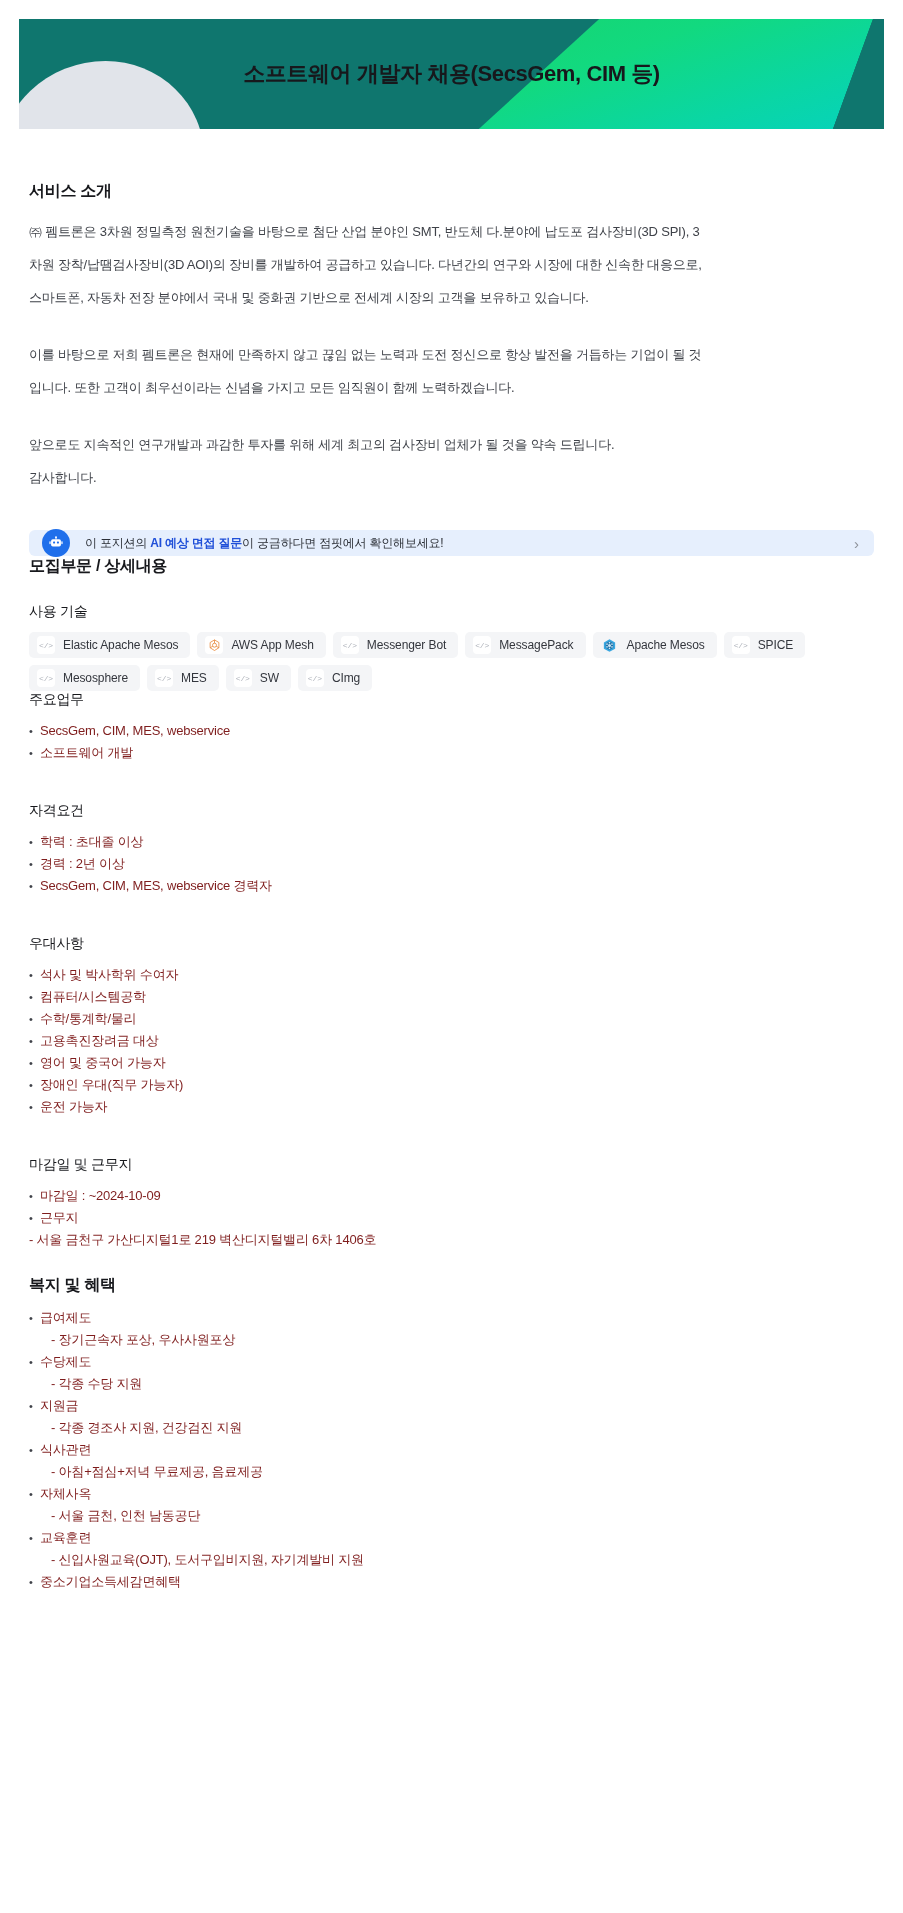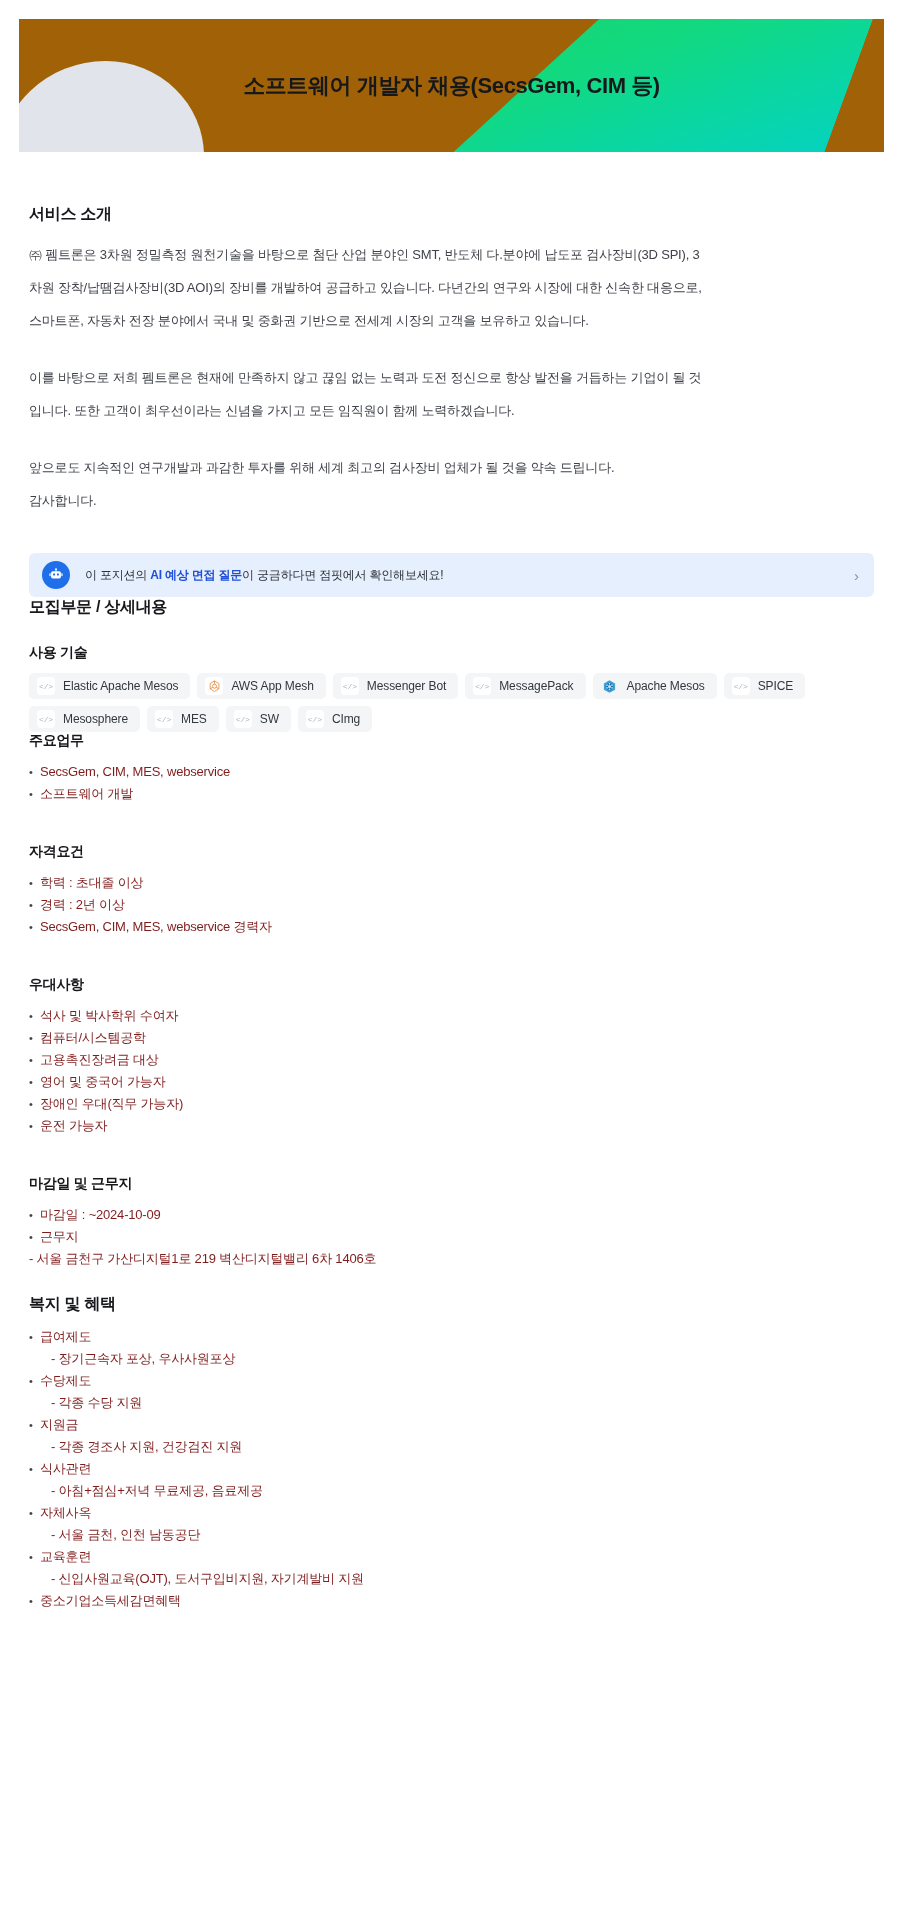--- a/index.html
+++ b/index.html
@@ -8,22 +8,22 @@
     background:#ffffff;
     font-family:"Liberation Sans","DejaVu Sans",sans-serif;
     -webkit-font-smoothing:antialiased;
   }
   body{ width:903px; min-height:1913px; position:relative; }
 
   
   .hero{
     position:relative;
     margin:19px 19px 0 19px;
-    height:133px;
-    background:#a16207;
+    height:110px;
+    background:#0f766e;
     overflow:hidden;
   }
   .hero-blob{
     position:absolute;
     left:-20px; top:42px;
     width:205px; height:170px;
     background:#e1e4ea;
     border-radius:52% 48% 45% 55% / 60% 56% 44% 40%;
   }
   .hero-shape{
@@ -53,40 +53,40 @@
   .content{ padding:0 29px; }
 
   .section-title{
     font-size:16px;
     font-weight:bold;
     color:#17181c;
     letter-spacing:-0.3px;
   }
   .sub-title{
     font-size:14px;
-    font-weight:bold;
+    font-weight:normal;
     color:#17181c;
     letter-spacing:-0.3px;
   }
 
   .intro{ margin-top:52px; }
   .intro .section-title{ margin-bottom:13px; }
   .para{
     font-size:13px;
     line-height:33px;
     color:#3f4249;
     letter-spacing:-0.2px;
     max-width:680px;
   }
   .para + .para{ margin-top:24px; }
 
   
   .ai-banner{
     margin-top:36px;
-    height:44px;
+    height:26px;
     background:#e6effd;
     border-radius:6px;
     display:flex;
     align-items:center;
     padding:0 15px 0 13px;
     max-width:845px;
   }
   .ai-icon{
     width:28px;height:28px;border-radius:50%;
     background:#1f6feb;
@@ -302,20 +302,21 @@
             <li class="lvl0">학력 : 초대졸 이상</li>
             <li class="lvl0">경력 : 2년 이상</li>
             <li class="lvl0">SecsGem, CIM, MES, webservice 경력자</li>
           </ul>
         </div>
         <div class="block gap-lg">
           <div class="sub-title">우대사항</div>
           <ul class="blist">
             <li class="lvl0">석사 및 박사학위 수여자</li>
             <li class="lvl0">컴퓨터/시스템공학</li>
+            <li class="lvl0">수학/통계학/물리</li>
             <li class="lvl0">고용촉진장려금 대상</li>
             <li class="lvl0">영어 및 중국어 가능자</li>
             <li class="lvl0">장애인 우대(직무 가능자)</li>
             <li class="lvl0">운전 가능자</li>
           </ul>
         </div>
         <div class="block gap-lg">
           <div class="sub-title">마감일 및 근무지</div>
           <ul class="blist">
             <li class="lvl0">마감일 : ~2024-10-09</li>

